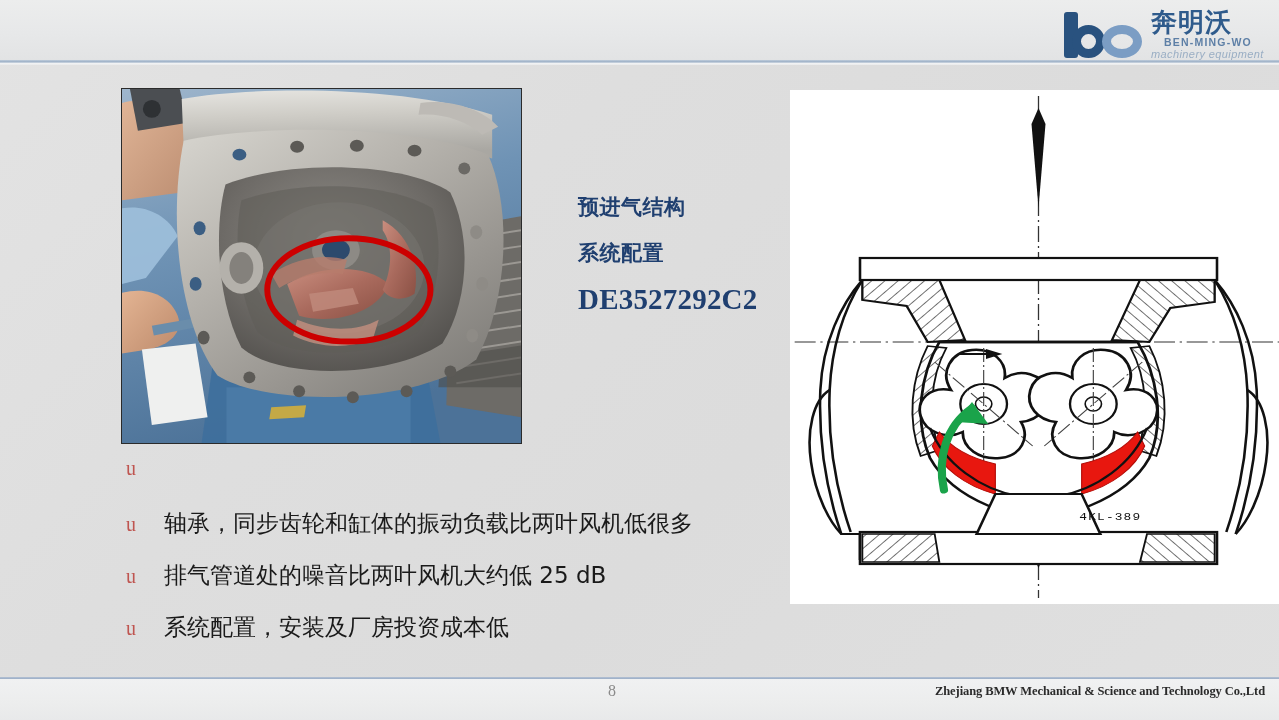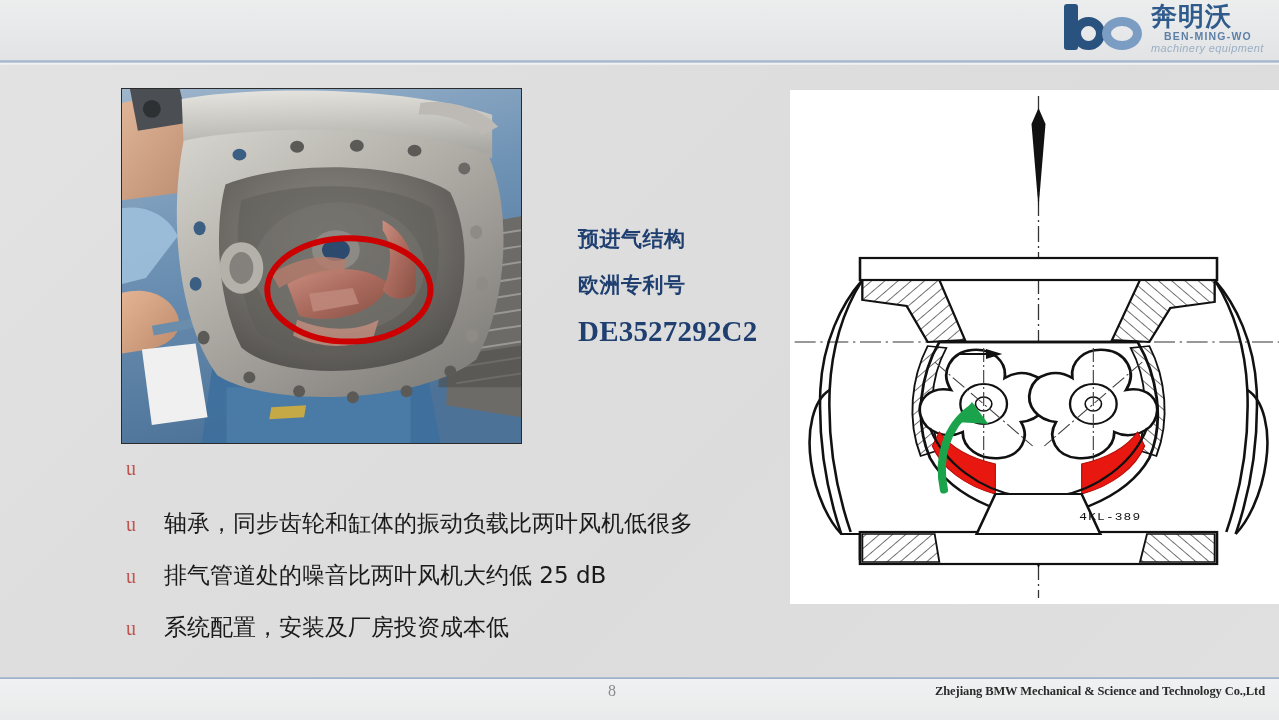--- a/index.html
+++ b/index.html
@@ -35,21 +35,21 @@
     width: 1279px; height: 2px;
     background: linear-gradient(180deg, #f3f4f5 0%, #e9eaeb 100%);
   }
 
   
   .logo {
     position: absolute;
     left: 1062px; top: 2px;
     width: 214px; height: 58px;
     display: flex;
-    align-items: flex-start;
+    align-items: flex-end;
   }
   .logo-mark {
     position: relative;
     width: 86px; height: 50px;
     flex: 0 0 auto;
   }
   .logo-mark .bo-b {
     position: absolute;
     left: 2px; top: 2px;
     width: 14px; height: 46px;
@@ -110,21 +110,21 @@
     box-sizing: border-box;
     overflow: hidden;
     background: #8d8f92;
   }
   .photo-canvas { position: absolute; inset: 0; }
   .photo-canvas svg { display: block; width: 100%; height: 100%; }
 
   
   .caption {
     position: absolute;
-    left: 578px; top: 216px;
+    left: 578px; top: 184px;
     width: 215px;
     color: #1f3f70;
     font-family: "DejaVu Sans", "Liberation Sans", sans-serif;
     font-weight: 700;
     font-size: 21px;
     line-height: 46px;
     letter-spacing: 0.5px;
   }
   .caption-line { white-space: nowrap; }
   .caption-line.code {
@@ -356,21 +356,21 @@
 
         <path d="M300 14 C 330 10, 362 20, 378 38 L 362 46 C 346 32, 322 24, 298 26 Z" fill="#bdbab5"></path>
 
         <ellipse cx="228" cy="202" rx="82" ry="52" fill="none" stroke="#cc0000" stroke-width="6"></ellipse>
       </svg>
     </div>
   </div>
 
   <div class="caption">
     <div class="caption-line">预进气结构</div>
-    <div class="caption-line">欧洲专利号</div>
+    <div class="caption-line">系统配置</div>
     <div class="caption-line code">DE3527292C2</div>
   </div>
 
   <div class="diagram-panel">
     <svg viewBox="0 0 426 514" preserveAspectRatio="none">
       <defs>
         <pattern id="hatch" width="8" height="8" patternTransform="rotate(45)" patternUnits="userSpaceOnUse">
           <line x1="0" y1="0" x2="0" y2="8" stroke="#111" stroke-width="1.1"></line>
         </pattern>
         <pattern id="hatch2" width="8" height="8" patternTransform="rotate(-45)" patternUnits="userSpaceOnUse">

